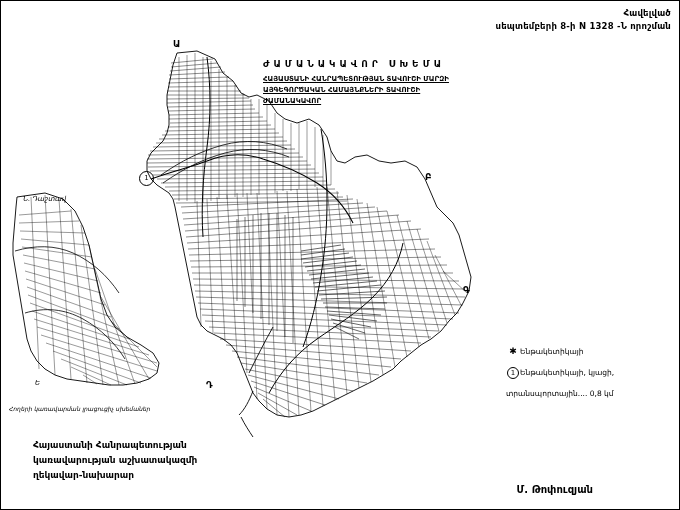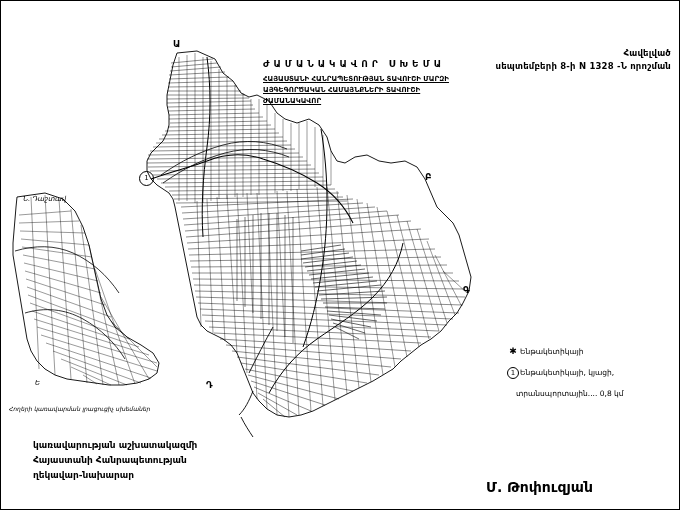--- a/index.html
+++ b/index.html
@@ -21,21 +21,21 @@
   
   .hdr{
     position:absolute;
     right:8px; top:6px;
     text-align:right;
     font-size:8.5px;
     line-height:13px;
     font-weight:bold;
     letter-spacing:.2px;
   }
-  .hdr .l1{font-weight:bold;margin-top:40px;}
+  .hdr .l1{font-weight:bold;}
   
   .title-block{
     position:absolute;
     left:262px; top:58px;
     width:250px;
     text-align:left;
     font-size:7px;
     line-height:11px;
     font-weight:bold;
   }
@@ -53,21 +53,21 @@
     font-size:9px;
     line-height:15px;
     font-weight:bold;
   }
   .bl-caption span{display:block;}
 
   
   .author{
     position:absolute;
     right:86px; bottom:14px;
-    font-size:14px;
+    font-size:10px;
     font-weight:bold;
   }
 
   
   .inset-cap{
     position:absolute;
     left:8px; top:404px;
     font-size:6px;
     font-style:italic;
   }
@@ -101,21 +101,21 @@
   .legend .sym{
     width:14px;
     flex:0 0 14px;
     text-align:center;
     font-size:9px;
     line-height:11px;
   }
   .legend .txt{flex:1 1 auto;}
   .legend .sub{
     display:block;
-    margin-left:10px;
+    margin-left:0;
     font-size:7.5px;
     line-height:11px;
   }
   .circ{
     display:inline-block;
     width:10px;height:10px;
     border:1px solid #000;
     border-radius:50%;
     font-size:7px;
     line-height:10px;
@@ -417,20 +417,20 @@
       <span class="txt">Ենթակետիկայի</span>
     </div>
     <div class="row">
       <span class="sym"><span class="circ">1</span></span>
       <span class="txt">Ենթակետիկայի, կյացի,</span>
     </div>
     <span class="sub">տրանսպորտային....   0,8   կմ</span>
   </div>
 
   <div class="bl-caption">
+    <span>Հայաստանի Հանրապետության</span>
     <span>կառավարության աշխատակազմի</span>
-    <span>Հայաստանի Հանրապետության</span>
     <span>ղեկավար-նախարար</span>
   </div>
 
   <div class="author">Մ. Թոփուզյան</div>
 
 </div>
 
 </body></html>

